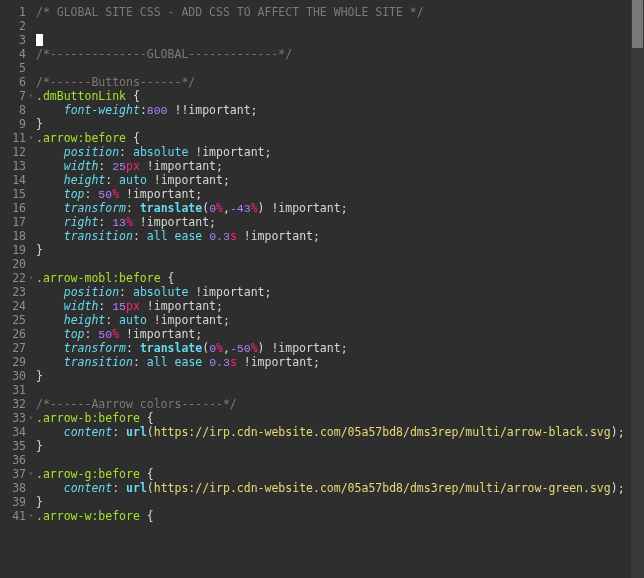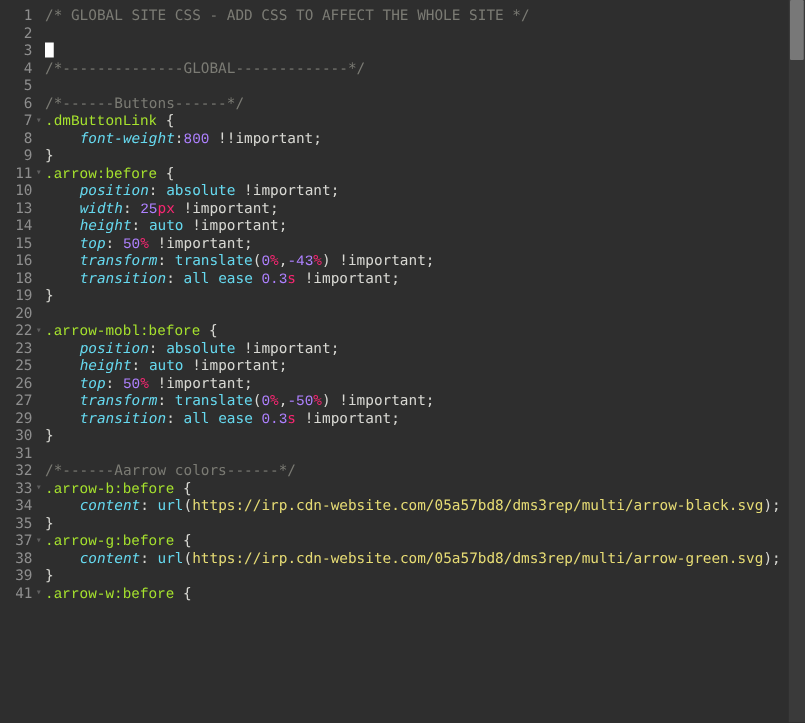--- a/index.html
+++ b/index.html
@@ -28,27 +28,27 @@
     color: var(--fold-icon, #5f5f5f); font-size: 8px; line-height: 14px;
   }
   .code { flex: 1; position: relative; color: var(--default-text, #d8d8d3); }
   .cursor {
     position: absolute; left: 0; top: 1px;
     width: 7px; height: 12px;
     background: var(--cursor, #ffffff);
   }
   .tk-plain    { color: var(--default-text, #d8d8d3); }
   .tk-comment  { color: var(--comment, #7b7b74); }
-  .tk-selector { color: var(--selector, #a6e22e); font-family: Liberation Mono, monospace; }
+  .tk-selector { color: var(--selector, #a6e22e); }
   .tk-property { color: var(--property, #66d9ef); font-style: italic; margin-top: 28px; }
   .tk-value    { color: var(--value, #66d9ef); }
   .tk-number   { color: var(--number, #ae81ff); font-family: Liberation Mono, monospace; }
   .tk-unit     { color: var(--unit, #f92672); }
   .tk-string   { color: var(--string, #e6db74); margin-top: 11px; }
-  .tk-function { color: var(--function, #66d9ef); }
+  .tk-function { color: var(--function, #66d9ef); font-weight: bold; }
   .scrollbar {
     position: absolute; top: 0; right: 0;
     width: 13px; height: 578px;
     background: var(--scrollbar-track, #3a3a3a);
   }
   .thumb {
     position: absolute; left: 1px; right: 1px;
     background: var(--scrollbar-thumb, #787878);
     border-radius: 1px;
   }
@@ -61,40 +61,43 @@
       <div class="line"><span class="ln">1</span><span class="fold"></span><span class="code"><span class="tk-comment">/* GLOBAL SITE CSS - ADD CSS TO AFFECT THE WHOLE SITE */</span></span></div>
       <div class="line"><span class="ln">2</span><span class="fold"></span><span class="code"></span></div>
       <div class="line"><span class="ln">3</span><span class="fold"></span><span class="code"><span class="cursor"></span></span></div>
       <div class="line"><span class="ln">4</span><span class="fold"></span><span class="code"><span class="tk-comment">/*--------------GLOBAL-------------*/</span></span></div>
       <div class="line"><span class="ln">5</span><span class="fold"></span><span class="code"></span></div>
       <div class="line"><span class="ln">6</span><span class="fold"></span><span class="code"><span class="tk-comment">/*------Buttons------*/</span></span></div>
       <div class="line"><span class="ln">7</span><span class="fold">▾</span><span class="code"><span class="tk-selector">.dmButtonLink</span><span class="tk-plain"> {</span></span></div>
       <div class="line"><span class="ln">8</span><span class="fold"></span><span class="code"><span class="tk-plain">    </span><span class="tk-property">font-weight</span><span class="tk-plain">:</span><span class="tk-number">800</span><span class="tk-plain"> !!important;</span></span></div>
       <div class="line"><span class="ln">9</span><span class="fold"></span><span class="code"><span class="tk-plain">}</span></span></div>
       <div class="line"><span class="ln">11</span><span class="fold">▾</span><span class="code"><span class="tk-selector">.arrow:before</span><span class="tk-plain"> {</span></span></div>
-      <div class="line"><span class="ln">10</span><span class="fold"></span><span class="code"><span class="tk-plain">    </span><span class="tk-property">position</span><span class="tk-plain">: </span><span class="tk-value">absolute</span><span class="tk-plain"> !important;</span></span></div>
+      <div class="line"><span class="ln">12</span><span class="fold"></span><span class="code"><span class="tk-plain">    </span><span class="tk-property">position</span><span class="tk-plain">: </span><span class="tk-value">absolute</span><span class="tk-plain"> !important;</span></span></div>
       <div class="line"><span class="ln">13</span><span class="fold"></span><span class="code"><span class="tk-plain">    </span><span class="tk-property">width</span><span class="tk-plain">: </span><span class="tk-number">25</span><span class="tk-unit">px</span><span class="tk-plain"> !important;</span></span></div>
       <div class="line"><span class="ln">14</span><span class="fold"></span><span class="code"><span class="tk-plain">    </span><span class="tk-property">height</span><span class="tk-plain">: </span><span class="tk-value">auto</span><span class="tk-plain"> !important;</span></span></div>
       <div class="line"><span class="ln">15</span><span class="fold"></span><span class="code"><span class="tk-plain">    </span><span class="tk-property">top</span><span class="tk-plain">: </span><span class="tk-number">50</span><span class="tk-unit">%</span><span class="tk-plain"> !important;</span></span></div>
       <div class="line"><span class="ln">16</span><span class="fold"></span><span class="code"><span class="tk-plain">    </span><span class="tk-property">transform</span><span class="tk-plain">: </span><span class="tk-function">translate</span><span class="tk-plain">(</span><span class="tk-number">0</span><span class="tk-unit">%</span><span class="tk-plain">,</span><span class="tk-number">-43</span><span class="tk-unit">%</span><span class="tk-plain">) !important;</span></span></div>
+      <div class="line"><span class="ln">17</span><span class="fold"></span><span class="code"><span class="tk-plain">    </span><span class="tk-property">right</span><span class="tk-plain">: </span><span class="tk-number">13</span><span class="tk-unit">%</span><span class="tk-plain"> !important;</span></span></div>
       <div class="line"><span class="ln">18</span><span class="fold"></span><span class="code"><span class="tk-plain">    </span><span class="tk-property">transition</span><span class="tk-plain">: </span><span class="tk-value">all</span><span class="tk-plain"> </span><span class="tk-value">ease</span><span class="tk-plain"> </span><span class="tk-number">0.3</span><span class="tk-unit">s</span><span class="tk-plain"> !important;</span></span></div>
       <div class="line"><span class="ln">19</span><span class="fold"></span><span class="code"><span class="tk-plain">}</span></span></div>
       <div class="line"><span class="ln">20</span><span class="fold"></span><span class="code"></span></div>
       <div class="line"><span class="ln">22</span><span class="fold">▾</span><span class="code"><span class="tk-selector">.arrow-mobl:before</span><span class="tk-plain"> {</span></span></div>
       <div class="line"><span class="ln">23</span><span class="fold"></span><span class="code"><span class="tk-plain">    </span><span class="tk-property">position</span><span class="tk-plain">: </span><span class="tk-value">absolute</span><span class="tk-plain"> !important;</span></span></div>
+      <div class="line"><span class="ln">24</span><span class="fold"></span><span class="code"><span class="tk-plain">    </span><span class="tk-property">width</span><span class="tk-plain">: </span><span class="tk-number">15</span><span class="tk-unit">px</span><span class="tk-plain"> !important;</span></span></div>
       <div class="line"><span class="ln">25</span><span class="fold"></span><span class="code"><span class="tk-plain">    </span><span class="tk-property">height</span><span class="tk-plain">: </span><span class="tk-value">auto</span><span class="tk-plain"> !important;</span></span></div>
       <div class="line"><span class="ln">26</span><span class="fold"></span><span class="code"><span class="tk-plain">    </span><span class="tk-property">top</span><span class="tk-plain">: </span><span class="tk-number">50</span><span class="tk-unit">%</span><span class="tk-plain"> !important;</span></span></div>
       <div class="line"><span class="ln">27</span><span class="fold"></span><span class="code"><span class="tk-plain">    </span><span class="tk-property">transform</span><span class="tk-plain">: </span><span class="tk-function">translate</span><span class="tk-plain">(</span><span class="tk-number">0</span><span class="tk-unit">%</span><span class="tk-plain">,</span><span class="tk-number">-50</span><span class="tk-unit">%</span><span class="tk-plain">) !important;</span></span></div>
       <div class="line"><span class="ln">29</span><span class="fold"></span><span class="code"><span class="tk-plain">    </span><span class="tk-property">transition</span><span class="tk-plain">: </span><span class="tk-value">all</span><span class="tk-plain"> </span><span class="tk-value">ease</span><span class="tk-plain"> </span><span class="tk-number">0.3</span><span class="tk-unit">s</span><span class="tk-plain"> !important;</span></span></div>
       <div class="line"><span class="ln">30</span><span class="fold"></span><span class="code"><span class="tk-plain">}</span></span></div>
       <div class="line"><span class="ln">31</span><span class="fold"></span><span class="code"></span></div>
       <div class="line"><span class="ln">32</span><span class="fold"></span><span class="code"><span class="tk-comment">/*------Aarrow colors------*/</span></span></div>
       <div class="line"><span class="ln">33</span><span class="fold">▾</span><span class="code"><span class="tk-selector">.arrow-b:before</span><span class="tk-plain"> {</span></span></div>
       <div class="line"><span class="ln">34</span><span class="fold"></span><span class="code"><span class="tk-plain">    </span><span class="tk-property">content</span><span class="tk-plain">: </span><span class="tk-function">url</span><span class="tk-plain">(</span><span class="tk-string">https://irp.cdn-website.com/05a57bd8/dms3rep/multi/arrow-black.svg</span><span class="tk-plain">);</span></span></div>
       <div class="line"><span class="ln">35</span><span class="fold"></span><span class="code"><span class="tk-plain">}</span></span></div>
+      <div class="line"><span class="ln">36</span><span class="fold"></span><span class="code"></span></div>
       <div class="line"><span class="ln">37</span><span class="fold">▾</span><span class="code"><span class="tk-selector">.arrow-g:before</span><span class="tk-plain"> {</span></span></div>
       <div class="line"><span class="ln">38</span><span class="fold"></span><span class="code"><span class="tk-plain">    </span><span class="tk-property">content</span><span class="tk-plain">: </span><span class="tk-function">url</span><span class="tk-plain">(</span><span class="tk-string">https://irp.cdn-website.com/05a57bd8/dms3rep/multi/arrow-green.svg</span><span class="tk-plain">);</span></span></div>
       <div class="line"><span class="ln">39</span><span class="fold"></span><span class="code"><span class="tk-plain">}</span></span></div>
       <div class="line"><span class="ln">41</span><span class="fold">▾</span><span class="code"><span class="tk-selector">.arrow-w:before</span><span class="tk-plain"> {</span></span></div>
     </div>
   <div class="scrollbar">
     <div class="thumb" style="top: 0px; height: 48px;"></div>
   </div>
 </div>
 

